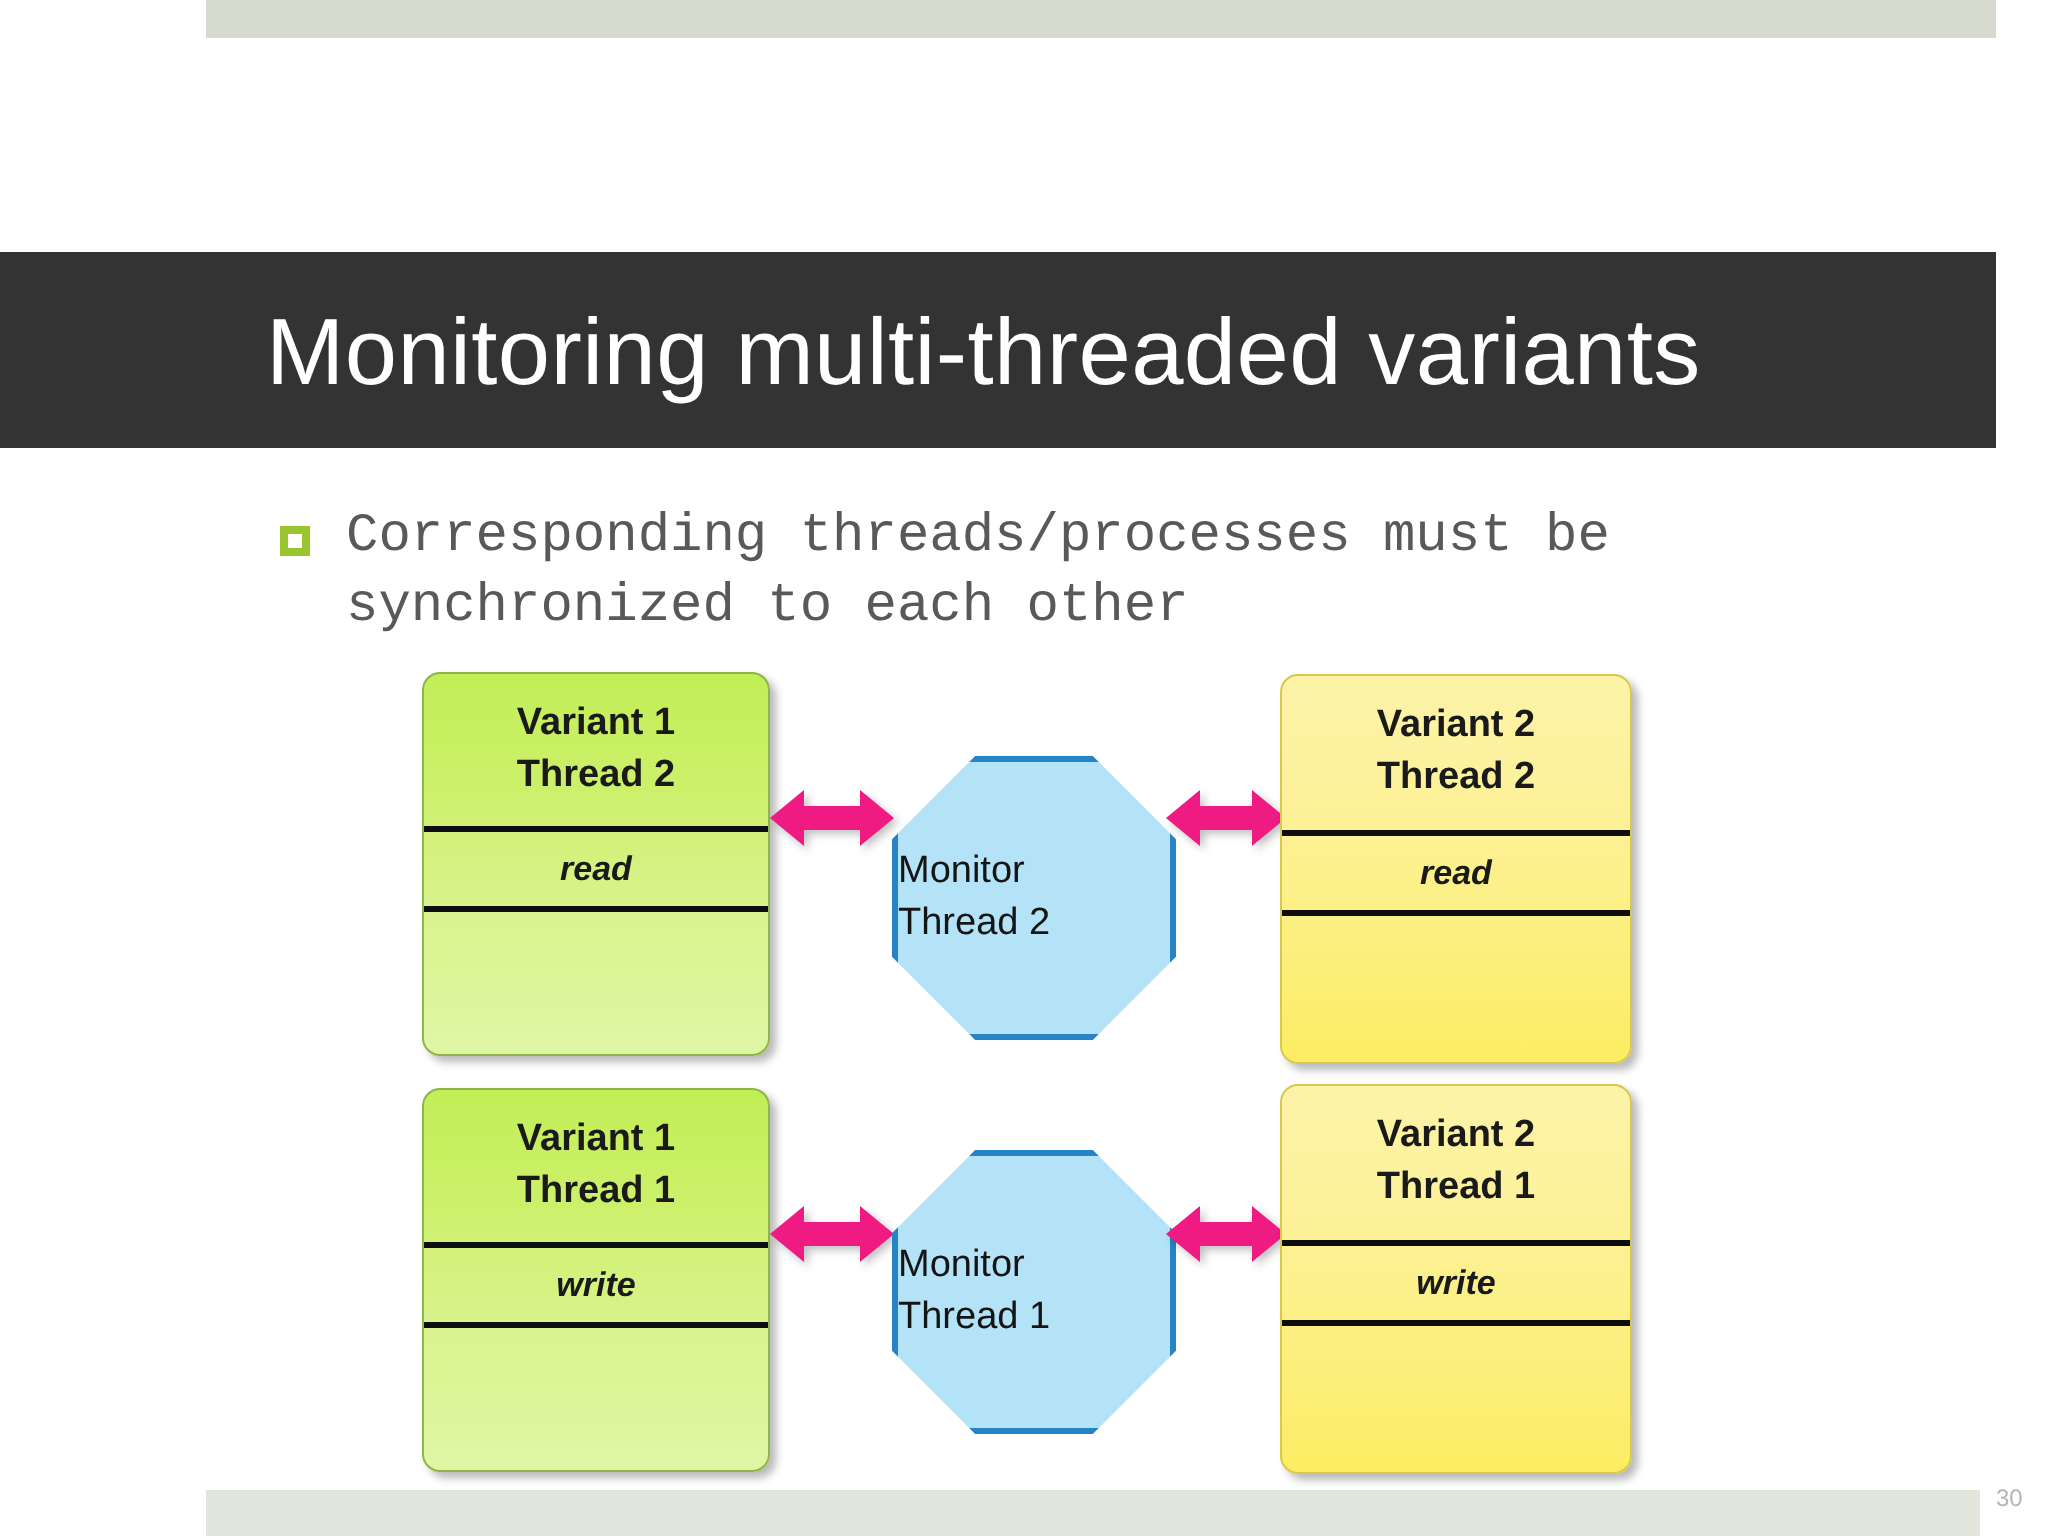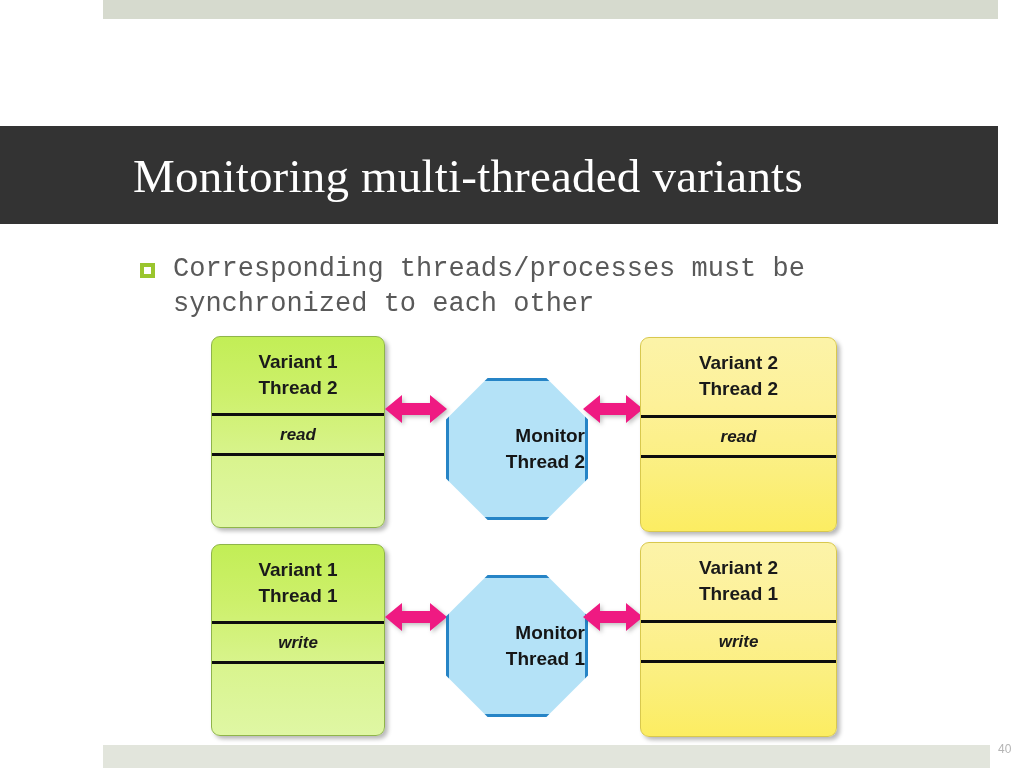--- a/index.html
+++ b/index.html
@@ -20,21 +20,21 @@
   }
 
   
   .titlebar{
     position:absolute;left:0;top:126px;width:998px;height:98px;
     background:#333333;
   }
   .title-text{
     position:absolute;left:133px;top:148px;width:840px;
     color:#ffffff;font-size:47px;font-weight:300;letter-spacing:0.2px;
-    font-family:Liberation Serif, serif;line-height:56px;
+    font-family:Liberation Sans, sans-serif;line-height:56px;
     white-space:nowrap;
   }
 
   
   .bullet-row{
     position:absolute;left:140px;top:252px;width:830px;
   }
   .bullet-marker{
     position:absolute;left:0;top:11px;width:15px;height:15px;
     border:4px solid #9ac52e;background:#ffffff;box-sizing:border-box;
@@ -53,21 +53,20 @@
     box-shadow:3px 3px 4px rgba(0,0,0,0.28);
     overflow:hidden;
   }
   .vbox.green{
     background:linear-gradient(180deg,#c2ee56 0%,#cdf06b 30%,#d9f48f 65%,#dff7a4 100%);
     border:1px solid #8fb54a;
   }
   .vbox.yellow{
     background:linear-gradient(180deg,#fcf3a8 0%,#fdf198 35%,#fbef7e 70%,#fced62 100%);
     border:1px solid #d8c84e;
-    padding-left:21px;
   }
   .vbox .hdr{
     position:absolute;left:0;right:0;top:0;
     display:flex;flex-direction:column;align-items:center;justify-content:center;
     font-size:19px;font-weight:bold;color:#1a1a1a;line-height:26px;
     font-family:"Liberation Sans", sans-serif;
   }
   .vbox .hdr span{display:block;}
   .vbox .rule{
     position:absolute;left:0;right:0;height:3px;background:#0d0d0d;
@@ -79,22 +78,22 @@
     font-family:"Liberation Sans", sans-serif;
     font-style:italic;
   }
 
   
   .octagon{
     position:absolute;
     background:#b4e2f7;
     border:3px solid #2684c6;
     clip-path:polygon(29.3% 0%,70.7% 0%,100% 29.3%,100% 70.7%,70.7% 100%,29.3% 100%,0% 70.7%,0% 29.3%);
-    display:flex;flex-direction:column;align-items:flex-end;justify-content:center;
-    font-size:19px;font-weight:bold;color:#151515;line-height:26px;
+    display:flex;flex-direction:column;align-items:flex-start;justify-content:center;
+    font-size:19px;font-weight:normal;color:#151515;line-height:26px;
     font-family:"Liberation Sans", sans-serif;
     filter:drop-shadow(3px 3px 3px rgba(0,0,0,0.3));
   }
   .octagon span{display:block;text-align:center;}
 
   
   .arrow{
     position:absolute;height:34px;
     filter:drop-shadow(2px 2px 2px rgba(0,0,0,0.25));
   }
@@ -193,15 +192,15 @@
         <span>Thread 1</span>
       </div>
       <div class="rule" style="top:77px;"></div>
       <div class="op" style="top:80px;height:37px;">write</div>
       <div class="rule" style="top:117px;"></div>
     </div>
 
   </div>
 
   <div class="bottombar"></div>
-  <div class="pagenum">40</div>
+  <div class="pagenum">30</div>
 
 </div>
 
 </body></html>

